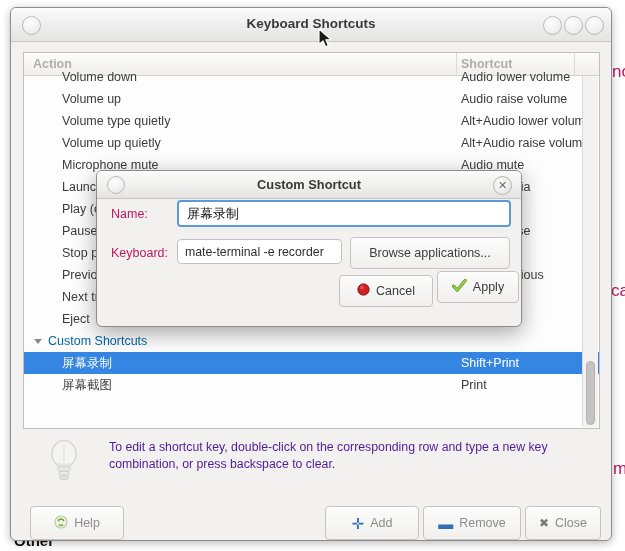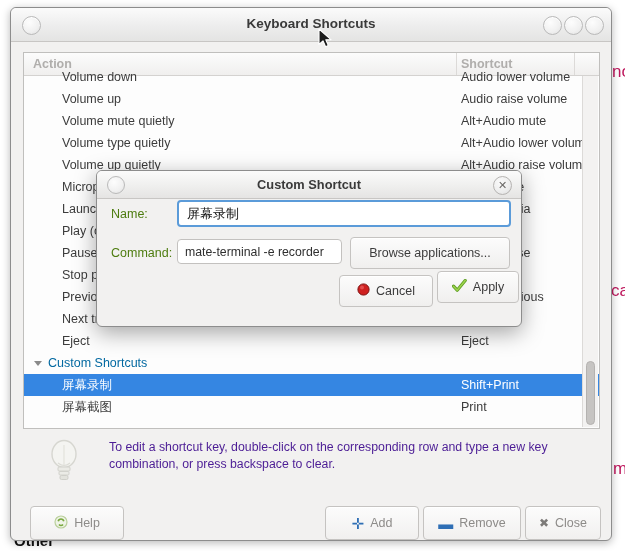--- a/index.html
+++ b/index.html
@@ -132,21 +132,21 @@
     border:1px solid #b9b9b9;
   }
   #dlg-close{
     position:absolute;right:9px;top:5px;width:17px;height:17px;border-radius:50%;
     background:radial-gradient(circle at 38% 32%,#fafafa 0%,#ededed 60%,#dcdcdc 100%);
     border:1px solid #b5b3b1;
     display:flex;align-items:center;justify-content:center;
     font-size:11px;color:#6a6866;line-height:1;
     cursor:default;
   }
-  .dlg-label{position:absolute;color:#4d7c0f;font-size:12.5px;text-align:right;}
+  .dlg-label{position:absolute;color:#be185d;font-size:12.5px;text-align:right;}
   #lbl-name{left:14px;top:36px;}
   #lbl-cmd{left:14px;top:75px;}
   #in-name{
     position:absolute;left:80px;top:29px;width:334px;height:27px;
     box-sizing:border-box;
     border:2px solid #5b9bd9;border-radius:4px;background:#ffffff;
     padding:0 8px;font-family:inherit;font-size:13px;color:#111;
     outline:none;
   }
   #in-cmd{
@@ -201,24 +201,20 @@
       <div class="colhead-cell" id="colhead-shortcut">Shortcut</div>
     </div>
     <div id="rows" style="top: 13px;">
         <div class="row">
           <div class="act">Volume down</div>
           <div class="sc">Audio lower volume</div>
         </div>
         <div class="row">
           <div class="act">Volume up</div>
           <div class="sc">Audio raise volume</div>
-        </div>
-        <div class="row">
-          <div class="act">Volume mute quietly</div>
-          <div class="sc">Alt+Audio mute</div>
         </div>
         <div class="row">
           <div class="act">Volume type quietly</div>
           <div class="sc">Alt+Audio lower volume</div>
         </div>
         <div class="row">
           <div class="act">Volume up quietly</div>
           <div class="sc">Alt+Audio raise volume</div>
         </div>
         <div class="row">
@@ -314,21 +310,21 @@
 <div id="dlg">
   <div id="dlg-title-bar">
     <div id="dlg-tb-left"></div>
     <div id="dlg-title">Custom Shortcut</div>
     <div id="dlg-close">✕</div>
   </div>
 
   <div class="dlg-label" id="lbl-name">Name:</div>
   <input id="in-name" type="text" value="屏幕录制" style="">
 
-  <div class="dlg-label" id="lbl-cmd">Command:</div>
+  <div class="dlg-label" id="lbl-cmd">Keyboard:</div>
   <input id="in-cmd" type="text" value="mate-terminal -e recorder" style="">
 
   <div class="dbtn" id="btn-browse2">
     <span>Browse applications...</span>
   </div>
 
   <div class="dbtn" id="btn-cancel">
     <span class="ico">
       <svg width="13" height="13" viewBox="0 0 13 13">
         <circle cx="6.5" cy="6.5" r="5.6" fill="#cf2020" stroke="#7d1010" stroke-width="1"></circle>

